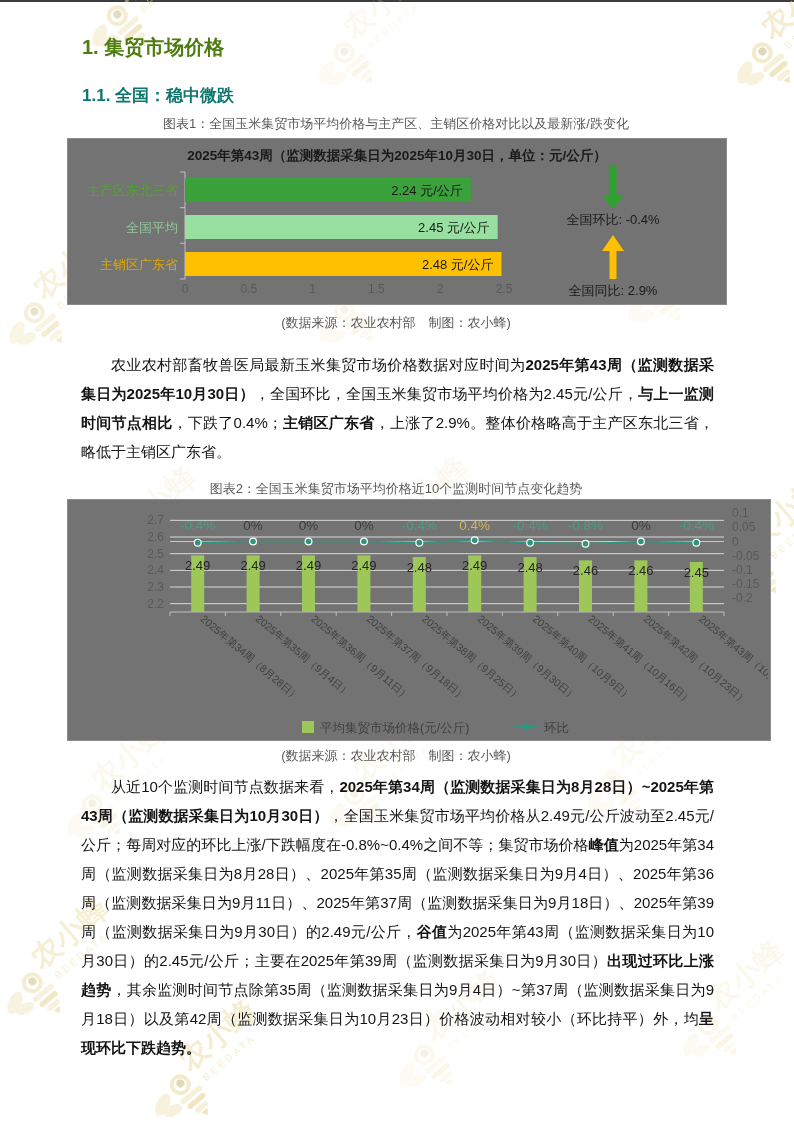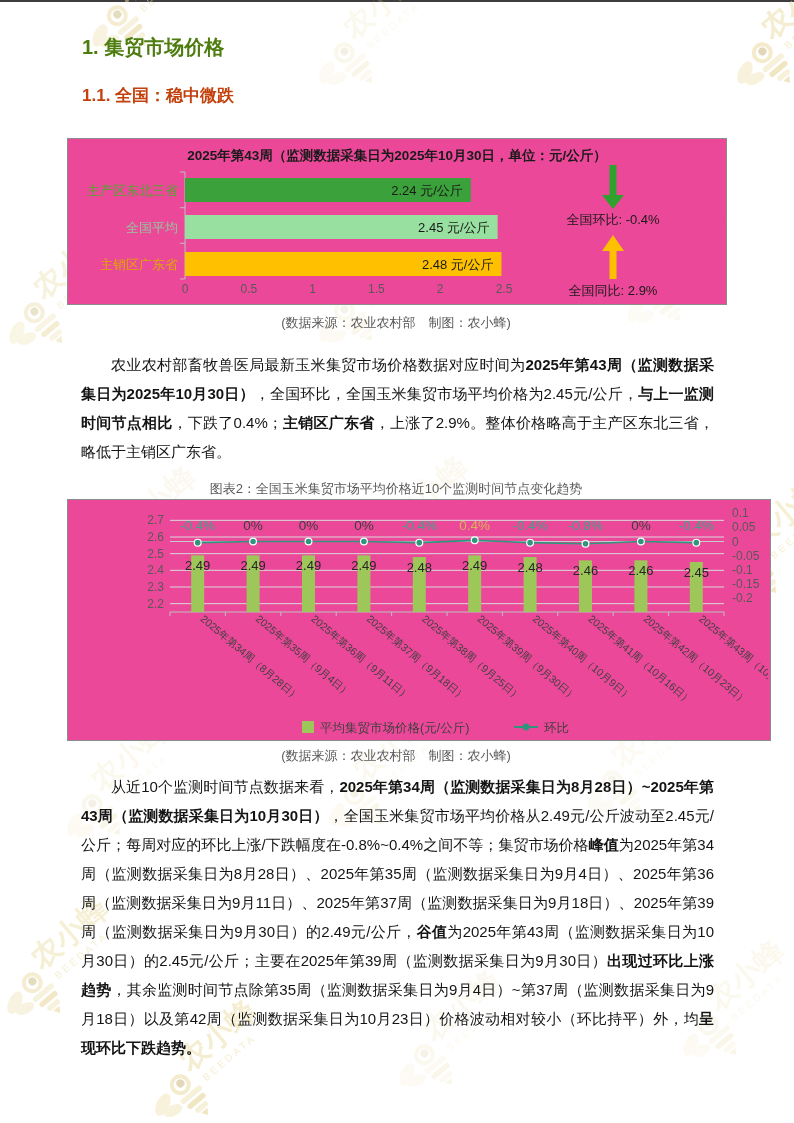--- a/index.html
+++ b/index.html
@@ -1,24 +1,24 @@
 <!DOCTYPE html>
 <html><head>
 <meta charset="utf-8">
 <style>
   html,body{margin:0;padding:0;background:#fff;}
   .page{position:relative;width:794px;height:1123px;background:#ffffff;overflow:hidden;
         font-family:"Liberation Sans","DejaVu Sans",sans-serif;color:#111;}
   .top-rule{position:absolute;left:0;top:0;width:794px;height:2px;background:#3d3d3d;}
   .wm-layer{position:absolute;left:0;top:0;width:794px;height:1123px;pointer-events:none;}
   .h1{position:absolute;left:82px;top:34px;font-size:20px;font-weight:700;color:#4d7c0f;}
-  .h2{position:absolute;left:82px;top:84px;font-size:17px;font-weight:700;color:#c2410c;}
+  .h2{position:absolute;left:82px;top:84px;font-size:17px;font-weight:700;color:#0f766e;}
   .figcap{position:absolute;left:67px;width:658px;text-align:center;font-size:13px;color:#595959;}
   .cap1{top:115px;} .src1{top:314px;} .cap2{top:480px;} .src2{top:747px;}
-  .chart-box{position:absolute;left:67px;width:658px;border:1px solid #8c8c8c;background:#ec4899;}
+  .chart-box{position:absolute;left:67px;width:658px;border:1px solid #8c8c8c;background:#737373;}
   .box1{top:138px;height:165px;}
   .box2{top:499px;height:240px;padding-left:44px;}
   .para{position:absolute;left:81px;width:633px;font-size:15px;line-height:29px;
         text-align:justify;text-indent:2em;color:#141414;}
   .p1{top:350px;} .p2{top:772px;}
   .para .b{font-weight:700;}
   svg{display:block;}
 </style>
 </head>
 <body>
@@ -232,20 +232,21 @@
         <rect x="-5.5" y="16" width="15" height="5.5" rx="2.7" fill="#F1E6BC"></rect>
         <polygon points="-2,23 6,23 2,29" fill="#E6D391"></polygon>
         <text x="15" y="-16" font-size="30" font-weight="700" fill="#EDE0AC">农小蜂</text>
         <text x="22" y="2" font-size="10" letter-spacing="3" fill="#EDE0AC">BEEDATA</text>
       </g>
     </svg>
 
   <div class="h1">1. 集贸市场价格</div>
   <div class="h2">1.1. 全国：稳中微跌</div>
 
+  <div class="figcap cap1">图表1：全国玉米集贸市场平均价格与主产区、主销区价格对比以及最新涨/跌变化</div>
   <div class="chart-box box1">
     <svg id="chart1" width="656" height="163" viewBox="0 0 656 163">
         <text x="329" y="21" text-anchor="middle" font-size="13.5" font-weight="600" fill="#1a1a1a">2025年第43周（监测数据采集日为2025年10月30日，单位：元/公斤）</text>
         <g>
           <line x1="117" y1="33" x2="117" y2="140" stroke="#bfbfbf"></line>
           <line x1="112" y1="33" x2="117" y2="33" stroke="#bfbfbf"></line>
           <line x1="112" y1="68.7" x2="117" y2="68.7" stroke="#bfbfbf"></line>
           <line x1="112" y1="104.3" x2="117" y2="104.3" stroke="#bfbfbf"></line>
           <line x1="112" y1="140" x2="117" y2="140" stroke="#bfbfbf"></line>
           <rect x="117" y="39" width="285.82400000000007" height="24" fill="#3BA13B"></rect>

